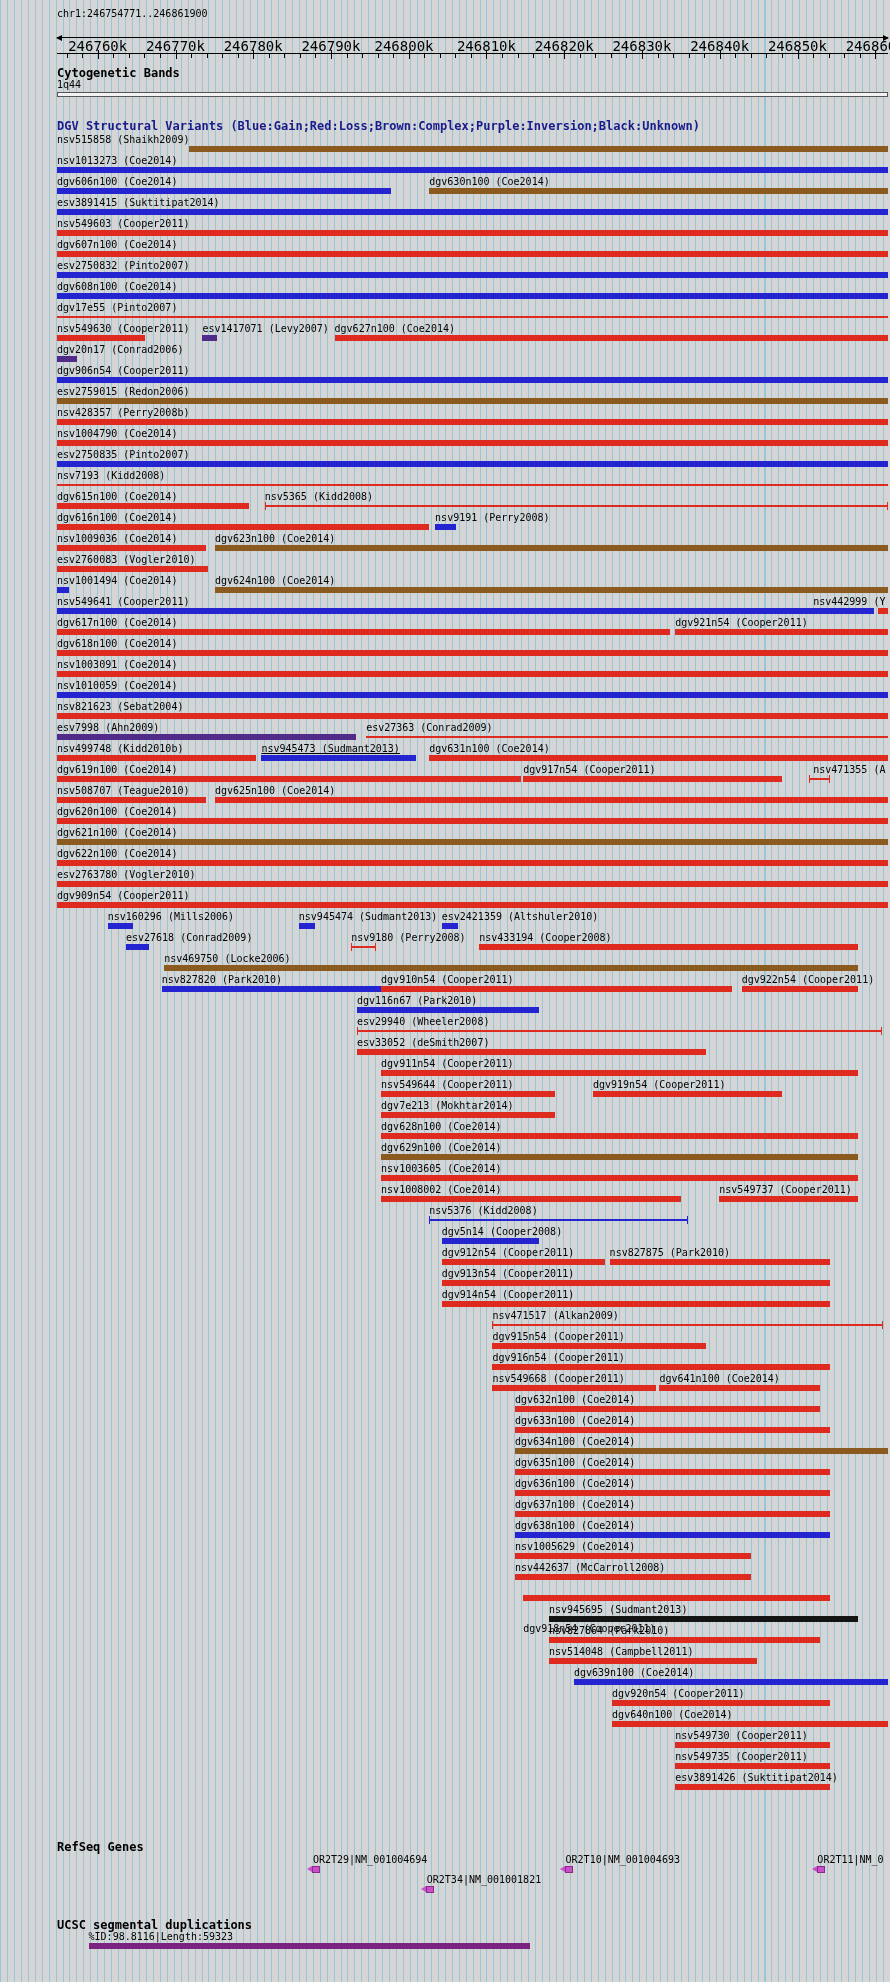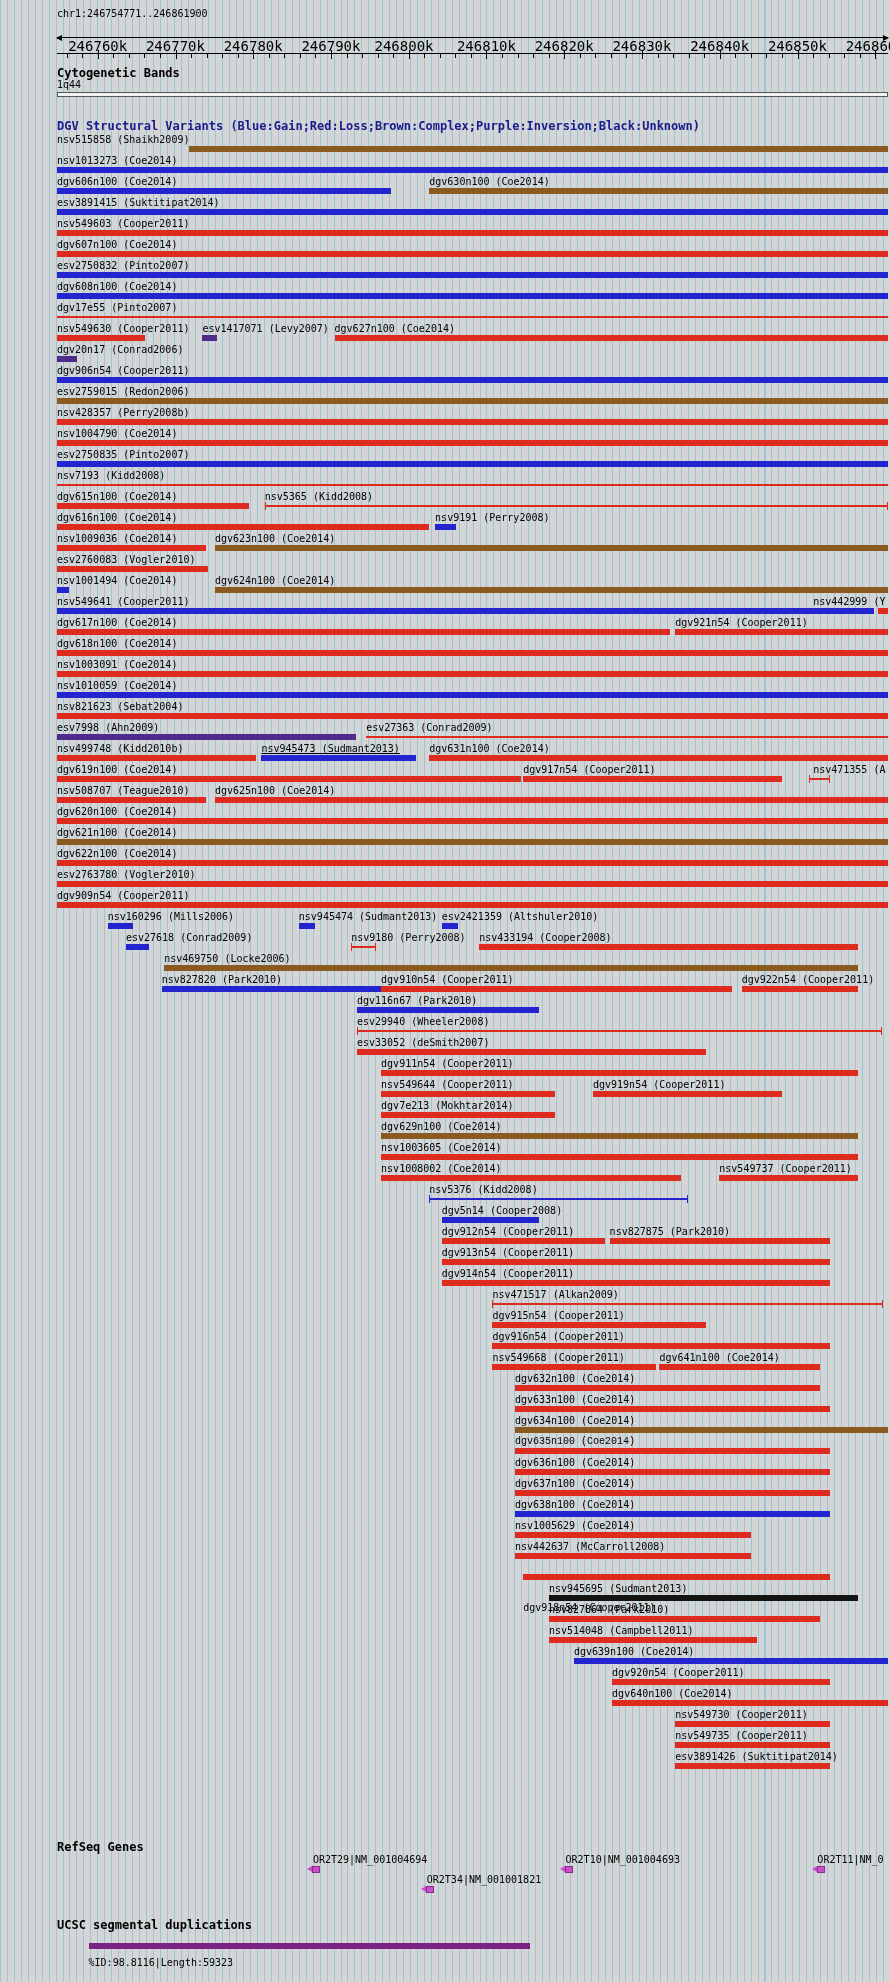--- a/index.html
+++ b/index.html
@@ -365,20 +365,24 @@
         <div class="flabel" style="left: 39%;">nsv549644 (Cooper2011)</div>
         <div class="fbar" style="left: 39%; width: 20.9%; background: rgb(223, 42, 32);"></div>
         <div class="flabel" style="left: 64.5%;">dgv919n54 (Cooper2011)</div>
         <div class="fbar" style="left: 64.5%; width: 22.8%; background: rgb(223, 42, 32);"></div>
       </div>
       <div class="trow">
         <div class="flabel" style="left: 39%;">dgv7e213 (Mokhtar2014)</div>
         <div class="fbar" style="left: 39%; width: 20.9%; background: rgb(223, 42, 32);"></div>
       </div>
       <div class="trow">
+        <div class="flabel" style="left: 39%;">dgv628n100 (Coe2014)</div>
+        <div class="fbar" style="left: 39%; width: 57.4%; background: rgb(223, 42, 32);"></div>
+      </div>
+      <div class="trow">
         <div class="flabel" style="left: 39%;">dgv629n100 (Coe2014)</div>
         <div class="fbar" style="left: 39%; width: 57.4%; background: rgb(139, 90, 30);"></div>
       </div>
       <div class="trow">
         <div class="flabel" style="left: 39%;">nsv1003605 (Coe2014)</div>
         <div class="fbar" style="left: 39%; width: 57.4%; background: rgb(223, 42, 32);"></div>
       </div>
       <div class="trow">
         <div class="flabel" style="left: 39%;">nsv1008002 (Coe2014)</div>
         <div class="fbar" style="left: 39%; width: 36.1%; background: rgb(223, 42, 32);"></div>
@@ -435,21 +439,21 @@
       </div>
       <div class="trow">
         <div class="flabel" style="left: 55.1%;">dgv633n100 (Coe2014)</div>
         <div class="fbar" style="left: 55.1%; width: 37.9%; background: rgb(223, 42, 32);"></div>
       </div>
       <div class="trow">
         <div class="flabel" style="left: 55.1%;">dgv634n100 (Coe2014)</div>
         <div class="fbar" style="left: 55.1%; width: 44.9%; background: rgb(139, 90, 30);"></div>
       </div>
       <div class="trow">
-        <div class="flabel" style="left: 55.1%; font-family: Liberation Mono, monospace;">dgv635n100 (Coe2014)</div>
+        <div class="flabel" style="left: 55.1%;">dgv635n100 (Coe2014)</div>
         <div class="fbar" style="left: 55.1%; width: 37.9%; background: rgb(223, 42, 32);"></div>
       </div>
       <div class="trow">
         <div class="flabel" style="left: 55.1%;">dgv636n100 (Coe2014)</div>
         <div class="fbar" style="left: 55.1%; width: 37.9%; background: rgb(223, 42, 32);"></div>
       </div>
       <div class="trow">
         <div class="flabel" style="left: 55.1%;">dgv637n100 (Coe2014)</div>
         <div class="fbar" style="left: 55.1%; width: 37.9%; background: rgb(223, 42, 32);"></div>
       </div>
@@ -526,16 +530,16 @@
       </div>
       <div class="gene-label" style="left: 91.5%; top: 0px;">OR2T11|NM_0</div>
       <div class="gene-glyph" style="left: 90.8%; top: 11px;">
         <div class="gene-arrow" style="border-right: 5px solid rgb(201, 79, 201);"></div>
         <div class="gene-box" style="background: rgb(201, 79, 201); border: 1px solid rgb(139, 42, 139);"></div>
       </div>
     </div>
 
   <div class="section-title title-segdup">UCSC segmental duplications</div>
   <div id="segdups">
-      <div class="sd-label" style="left: 3.8%; margin-top: 26px;">%ID:98.8116|Length:59323</div>
+      <div class="sd-label" style="left: 3.8%;">%ID:98.8116|Length:59323</div>
       <div class="sd-bar" style="left: 3.8%; width: 53.1%; background: rgb(123, 35, 130);"></div>
     </div>
 </div>
 
 </body></html>

